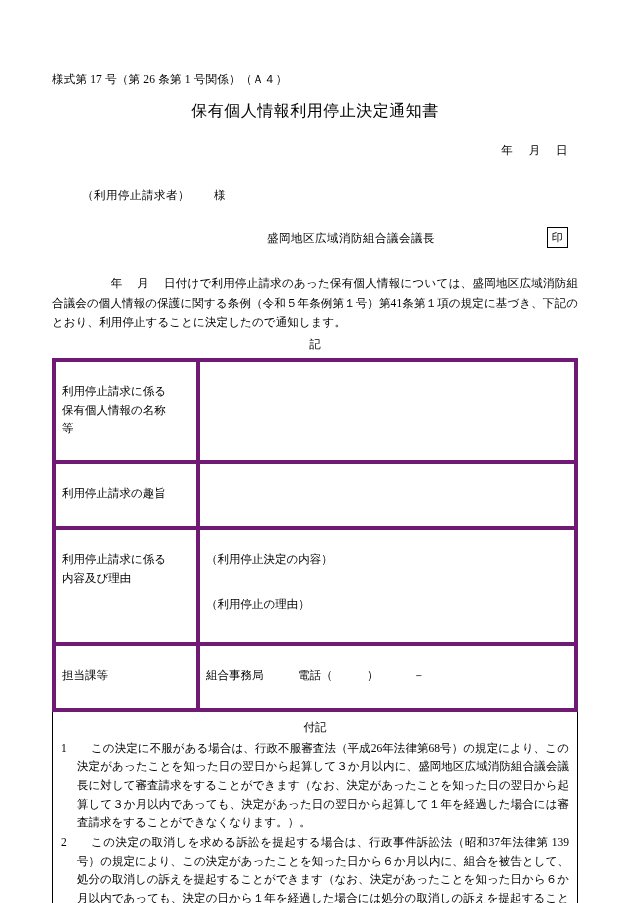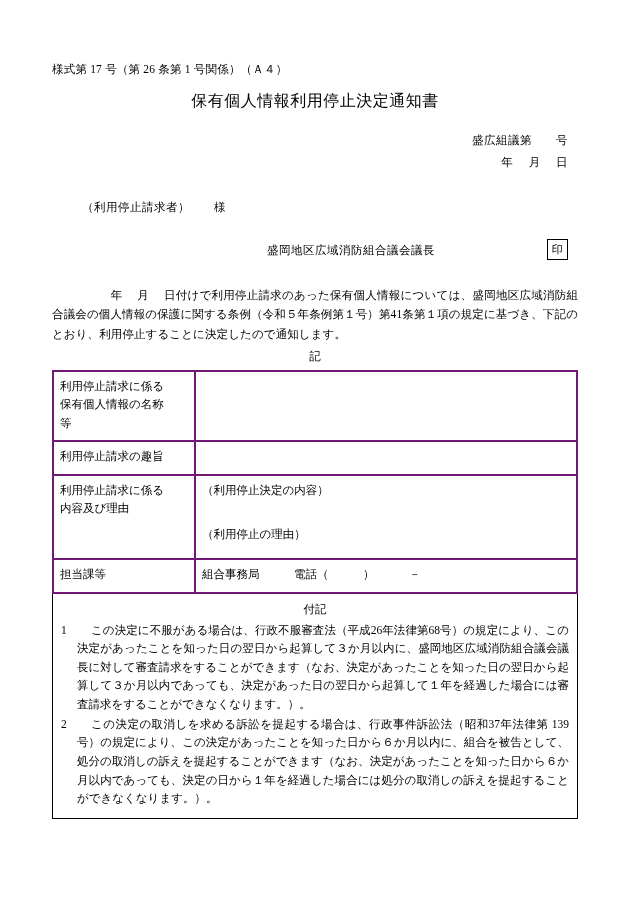--- a/index.html
+++ b/index.html
@@ -18,21 +18,21 @@
   .page {
     position: relative;
     width: 630px;
     height: 903px;
     box-sizing: border-box;
     padding: 60px 52px 0 52px;
   }
   .form-no {
     font-size: 11.5px;
     letter-spacing: 0.2px;
-    margin: 2px 0 14px 0;
+    margin: 12px 0 14px 0;
   }
   .doc-title {
     font-size: 16px;
     text-align: center;
     margin: 0 0 18px 0;
     letter-spacing: 0.5px;
   }
   .right-block {
     text-align: right;
     font-size: 11.5px;
@@ -78,22 +78,22 @@
     font-size: 11.5px;
     margin: 4px 0 6px 0;
   }
   table.main {
     border-collapse: collapse;
     width: 100%;
     table-layout: fixed;
     font-size: 11.5px;
   }
   table.main td {
-    border: 2px solid #701a75;
-    padding: 5px 6px;
+    border: 4px solid #701a75;
+    padding: 20px 6px;
     vertical-align: top;
     line-height: 1.6;
   }
   td.label {
     width: 128px;
   }
   td.cell-tall {
     height: 58px;
   }
   td.cell-mid {
@@ -140,21 +140,20 @@
 </head>
 <body>
 
 <div class="page">
 
   <div class="form-no">様式第 17 号（第 26 条第 1 号関係）（Ａ４）</div>
 
   <div class="doc-title">保有個人情報利用停止決定通知書</div>
 
   <div class="right-block">
-    <div>盛広組議第　　号</div>
     <div>年　 月　 日</div>
   </div>
 
   <div class="requester-line">（利用停止請求者）　　様</div>
 
   <div class="issuer-row">
     <span>盛岡地区広域消防組合議会議長</span>
     <span class="seal">印</span>
   </div>
 

